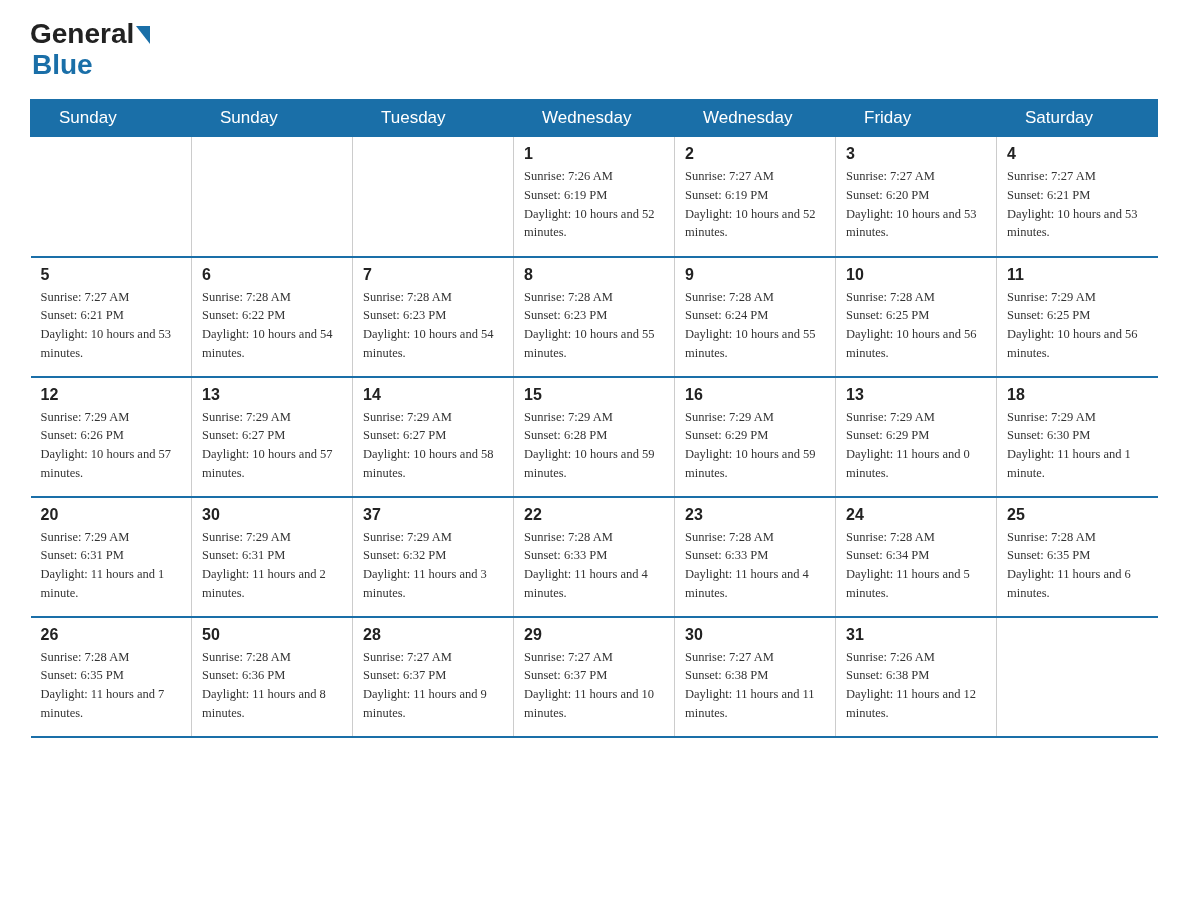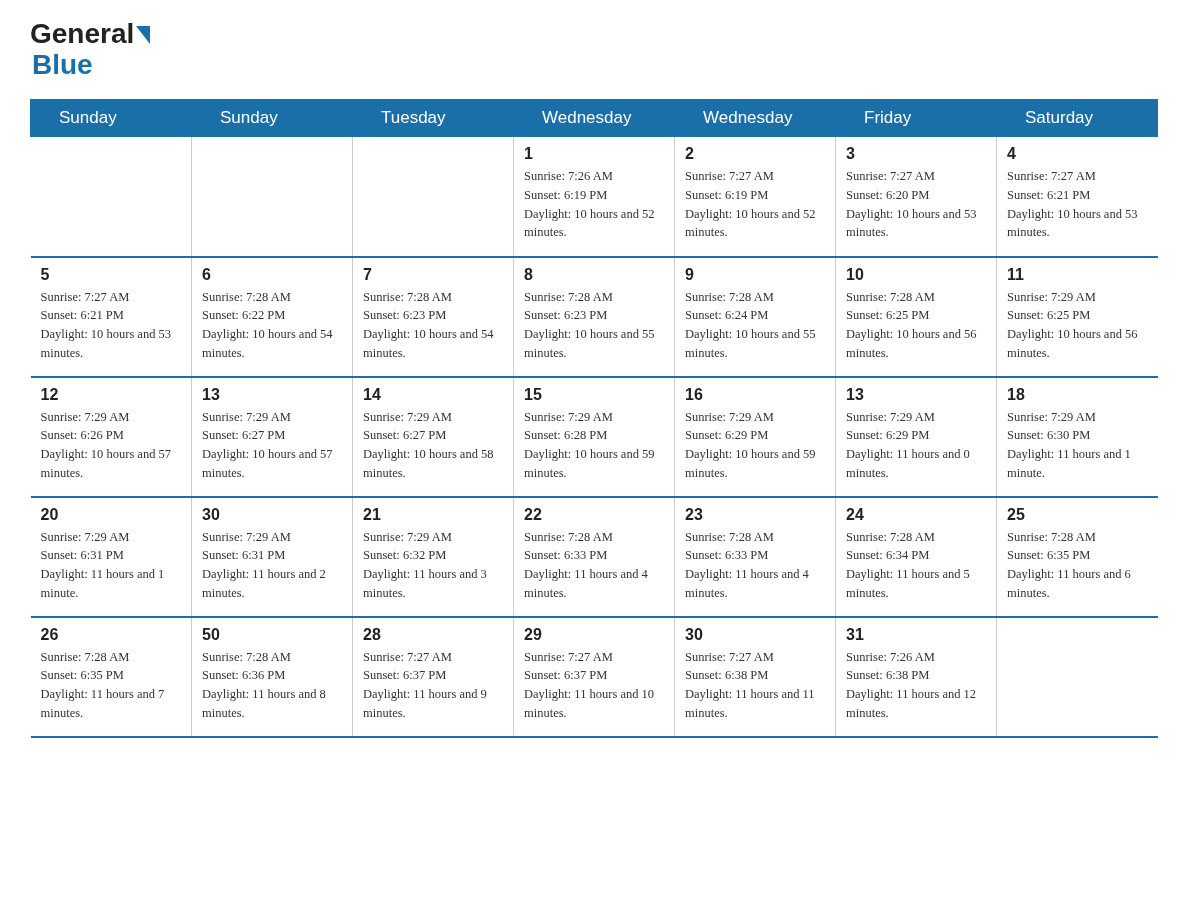--- a/index.html
+++ b/index.html
@@ -215,21 +215,21 @@
       <tr>
         <td>
           <div class="day-number">20</div>
           <div class="day-info">Sunrise: 7:29 AM<br>Sunset: 6:31 PM<br>Daylight: 11 hours and 1 minute.</div>
         </td>
         <td>
           <div class="day-number">30</div>
           <div class="day-info">Sunrise: 7:29 AM<br>Sunset: 6:31 PM<br>Daylight: 11 hours and 2 minutes.</div>
         </td>
         <td>
-          <div class="day-number">21</div>
+          <div class="day-number">37</div>
           <div class="day-info">Sunrise: 7:29 AM<br>Sunset: 6:32 PM<br>Daylight: 11 hours and 3 minutes.</div>
         </td>
         <td>
           <div class="day-number">22</div>
           <div class="day-info">Sunrise: 7:28 AM<br>Sunset: 6:33 PM<br>Daylight: 11 hours and 4 minutes.</div>
         </td>
         <td>
           <div class="day-number">23</div>
           <div class="day-info">Sunrise: 7:28 AM<br>Sunset: 6:33 PM<br>Daylight: 11 hours and 4 minutes.</div>
         </td>

